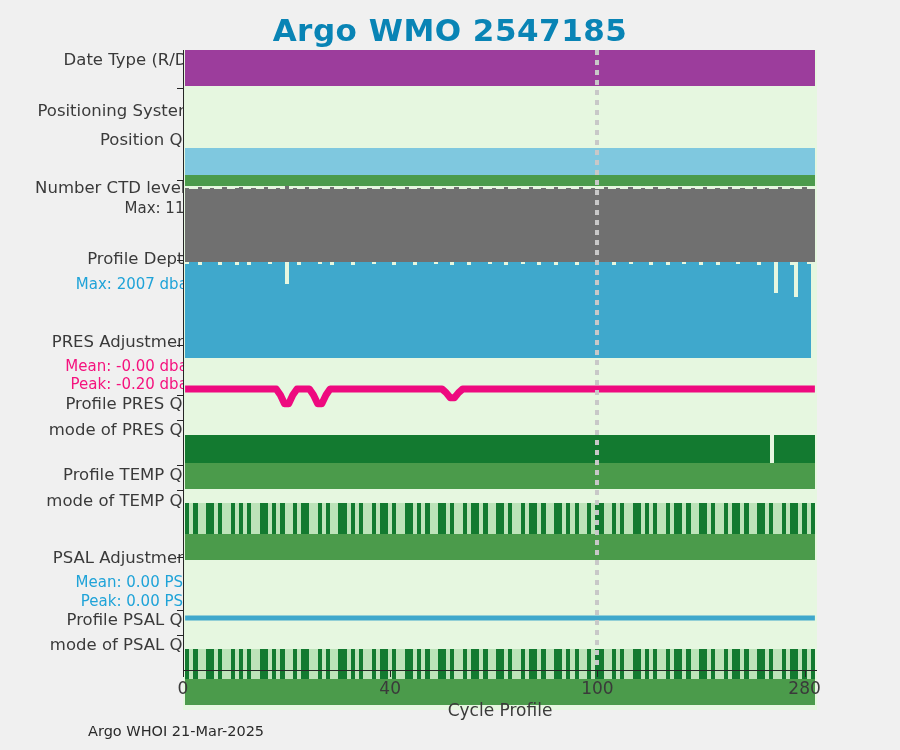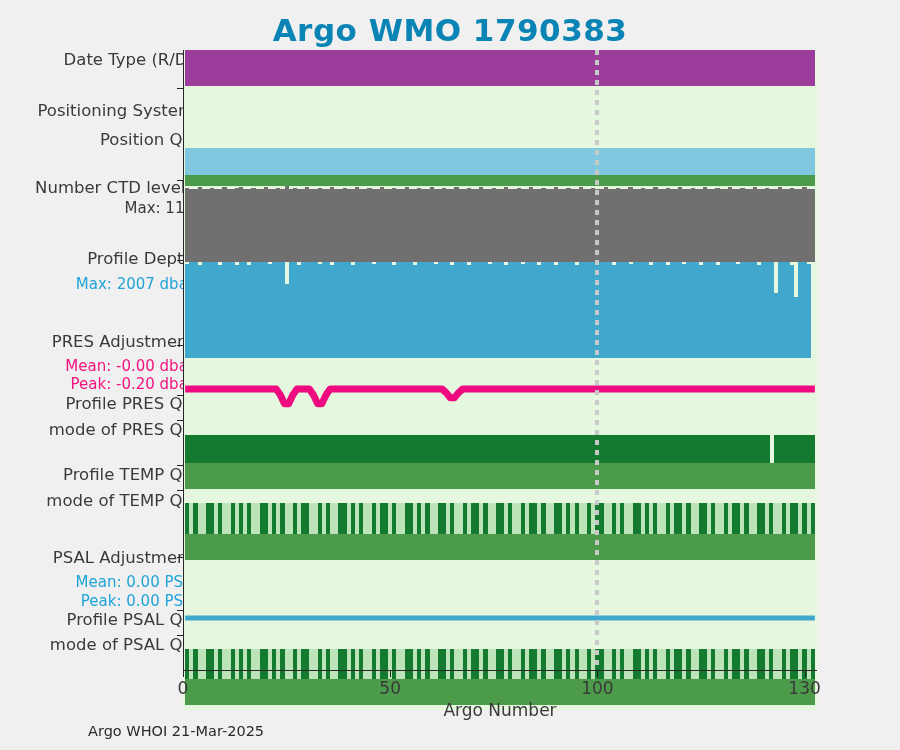--- a/index.html
+++ b/index.html
@@ -67,21 +67,21 @@
   }
   #footer{
     position:absolute;left:88px;top:723px;
     font-size:14.5px;color:#2a2a2a;
   }
   .ytick{position:absolute;left:177px;width:6px;height:1px;background:#262626;}
 </style>
 </head>
 <body>
 
-<div id="title">Argo WMO 1790383</div>
+<div id="title">Argo WMO 2547185</div>
 
 <div class="lab" style="top:51px;">Date Type (R/D)</div>
 <div class="lab" style="top:102px;">Positioning System</div>
 <div class="lab" style="top:131px;">Position QC</div>
 <div class="lab" style="top:179px;">Number CTD levels</div>
 <div class="lab sub" style="top:201px;">Max: 116</div>
 <div class="lab" style="top:250px;">Profile Depth</div>
 <div class="lab sub c-blue" style="top:277px;">Max: 2007 dbar</div>
 <div class="lab" style="top:333px;">PRES Adjustment</div>
 <div class="lab sub c-pink" style="top:359px;">Mean: -0.00 dbar</div>
@@ -769,20 +769,20 @@
 <div class="ytick" style="top:465px;"></div>
 <div class="ytick" style="top:490px;"></div>
 <div class="ytick" style="top:557px;"></div>
 <div class="ytick" style="top:610px;"></div>
 <div class="ytick" style="top:635px;"></div>
 
 <div id="xticks">
     <div class="tick" style="left: 183px;"></div>
     <div class="ticklab" style="left: 183px;">0</div>
     <div class="tick" style="left: 390.19px;"></div>
-    <div class="ticklab" style="left: 390.19px;">50</div>
+    <div class="ticklab" style="left: 390.19px;">40</div>
     <div class="tick" style="left: 597.379px;"></div>
     <div class="ticklab" style="left: 597.379px;">100</div>
     <div class="tick" style="left: 804.569px;"></div>
-    <div class="ticklab" style="left: 804.569px;">130</div>
-  </div>
-<div id="xlabel">Argo Number</div>
+    <div class="ticklab" style="left: 804.569px;">280</div>
+  </div>
+<div id="xlabel">Cycle Profile</div>
 <div id="footer">Argo WHOI 21-Mar-2025</div>
 
 </body></html>

